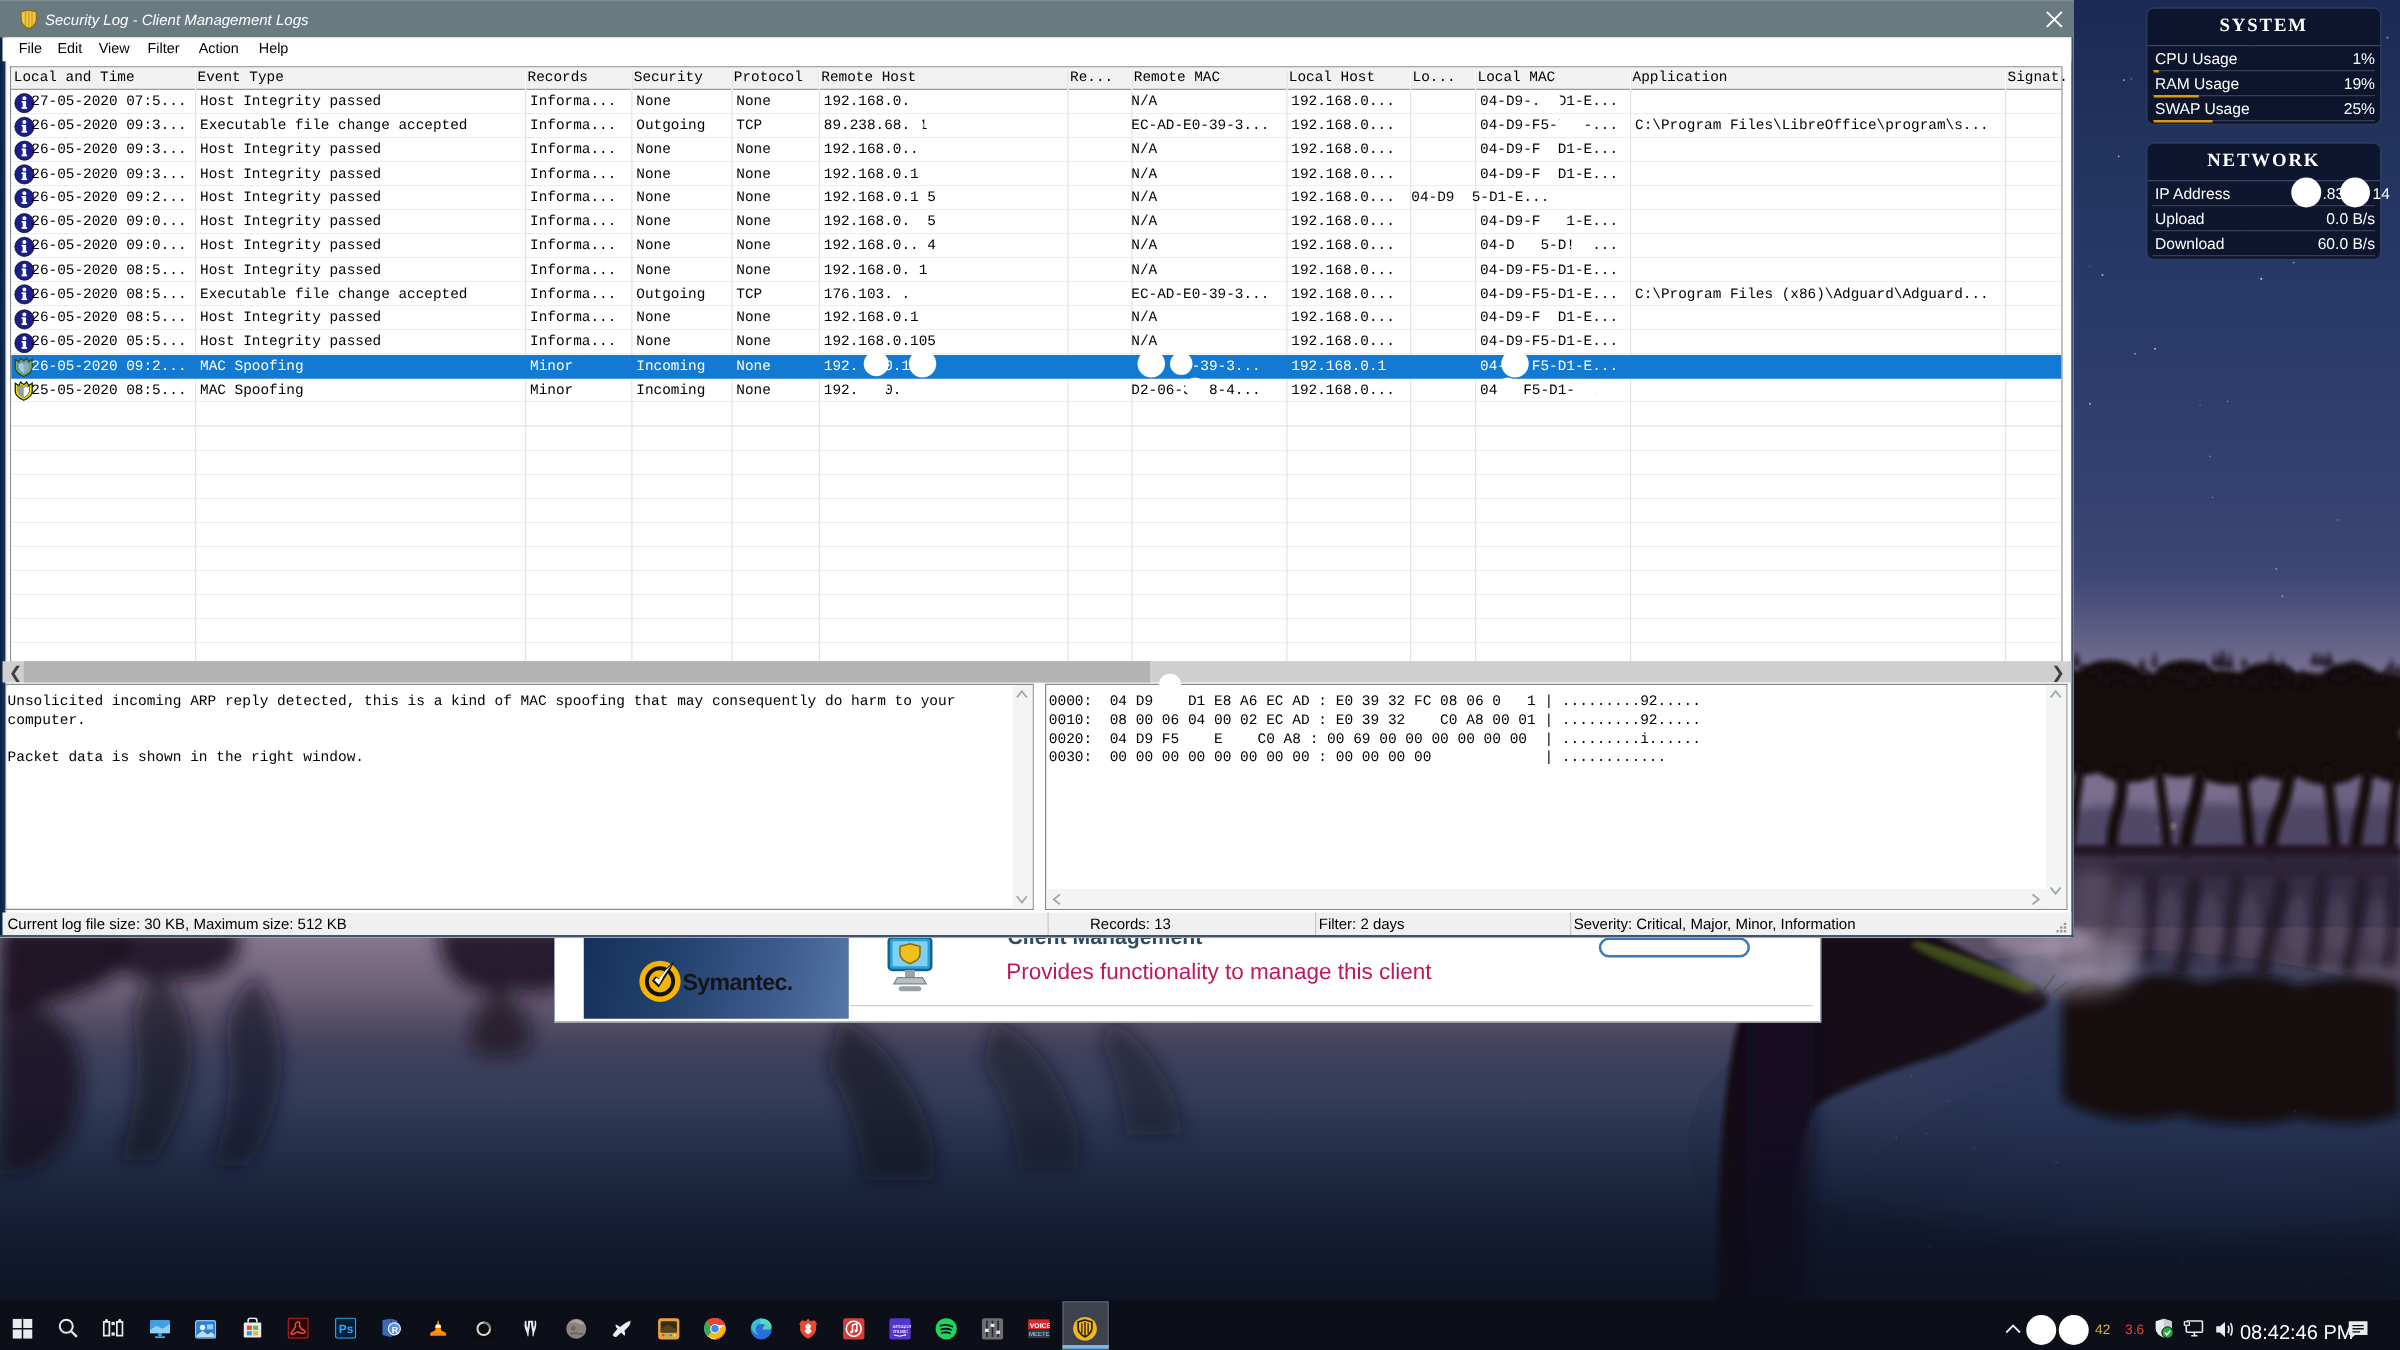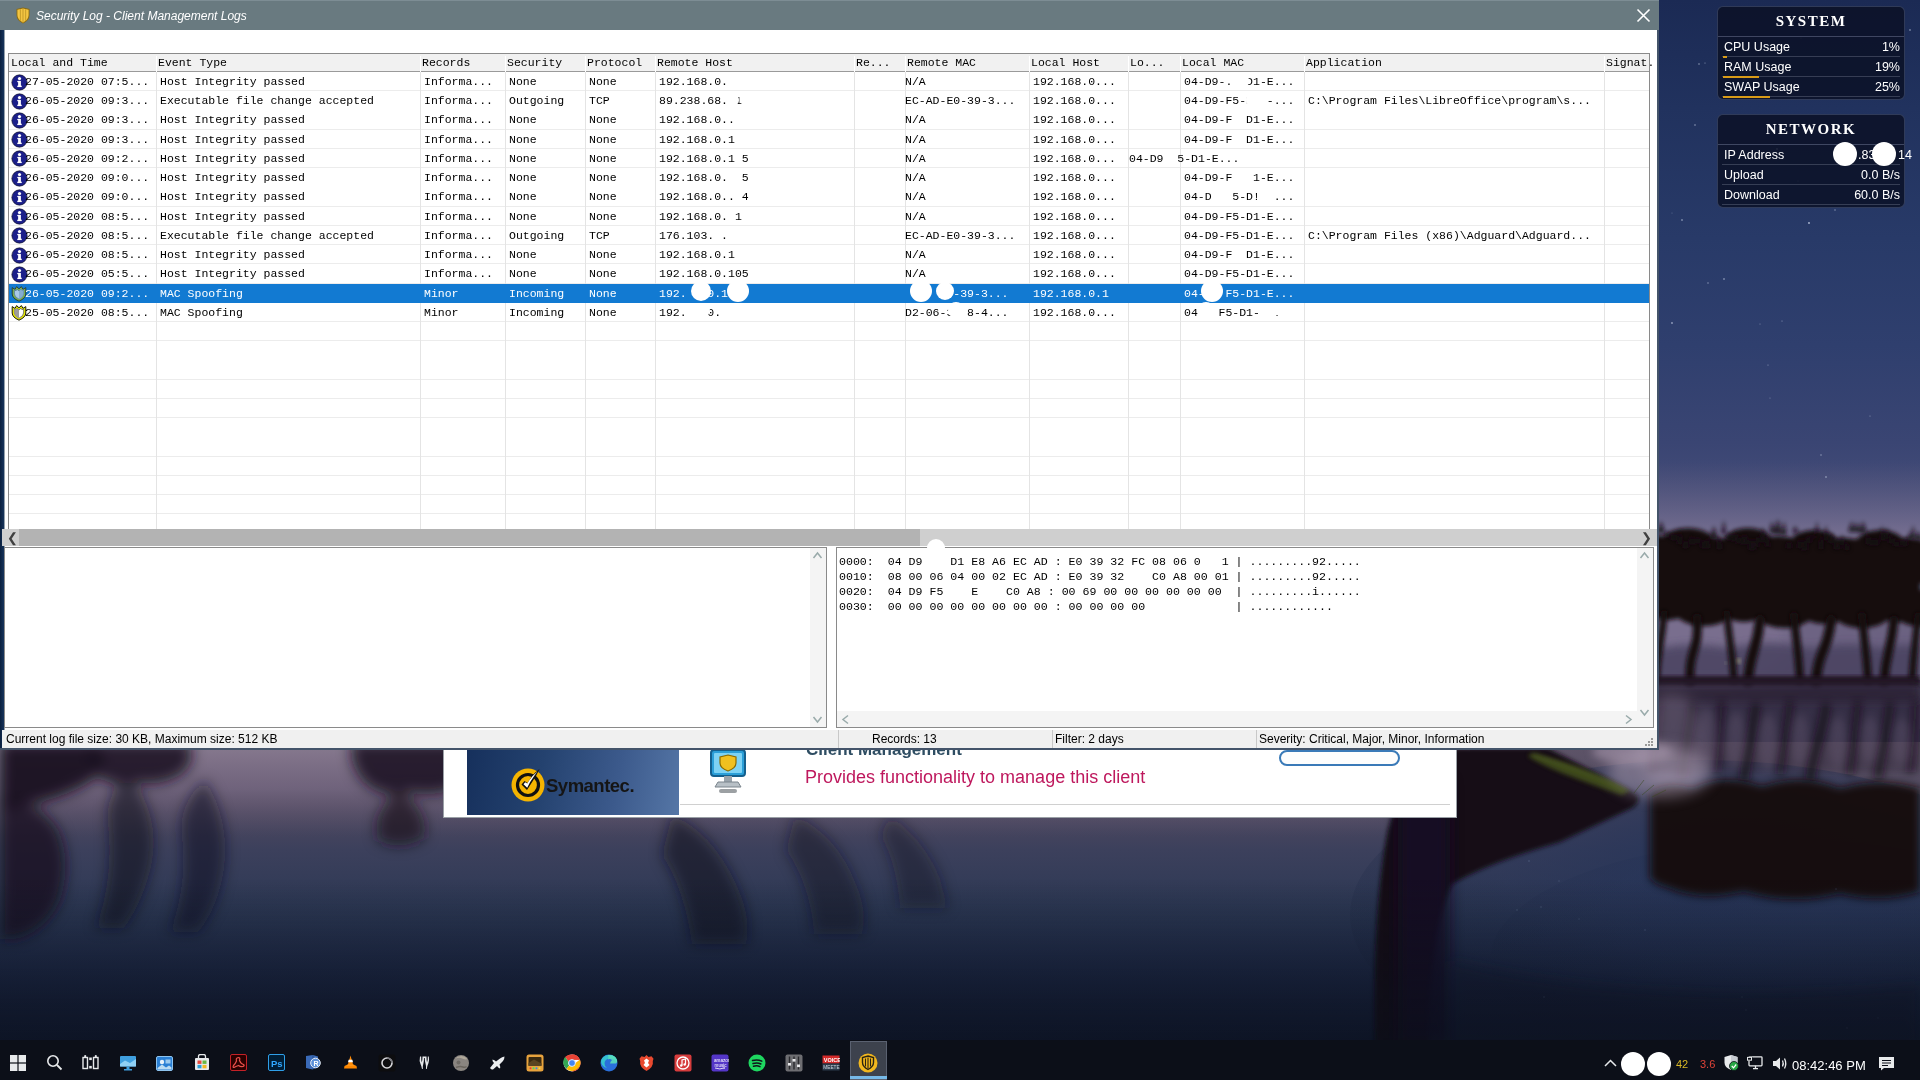--- a/index.html
+++ b/index.html
@@ -43,21 +43,21 @@
 .widget{position:absolute;left:1717px;width:188px;background:rgba(10,17,38,0.85);border:1px solid rgba(130,150,190,0.3);border-radius:6px;color:#fff;}
 .widget h3{margin:0;text-align:center;font-size:15px;letter-spacing:1.5px;font-weight:bold;padding:6px 0 6px 0;border-bottom:1px solid rgba(180,190,220,0.3);font-family:"Liberation Serif",serif;}
 .wrow{position:relative;height:20px;font-size:12.5px;}
 .wrow .lb{position:absolute;left:6px;top:3px;}
 .wrow .vl{position:absolute;right:4px;top:3px;}
 .wrow .sep{position:absolute;left:4px;right:4px;bottom:0;height:1px;background:rgba(200,205,225,0.22);}
 .wrow .bar{position:absolute;left:5px;bottom:-1px;height:2.5px;background:#d89b18;}
 #taskbar{position:absolute;left:0;top:1040px;width:1920px;height:40px;background:#0c0f18;}
 .blob{position:absolute;background:#fff;border-radius:50%;}
 .trtxt{position:absolute;top:1058px;font-size:11px;}
-#clock{position:absolute;top:1058px;left:1792px;font-size:13px;color:#fff;width:72px;text-align:center;white-space:nowrap;}
+#clock{position:absolute;top:1058px;left:1792px;font-size:16px;color:#fff;width:72px;text-align:center;white-space:nowrap;}
 </style>
 </head>
 <body>
 <div id="desk"></div>
 <svg id="deskart" class="abs" style="left:0;top:0" width="1920" height="1080" viewBox="0 0 1920 1080">
 <defs>
 <filter id="b2" x="-20%" y="-20%" width="140%" height="140%">
         <feGaussianBlur stdDeviation="2"></feGaussianBlur>
       </filter>
 <filter id="b4" x="-30%" y="-30%" width="160%" height="160%">
@@ -259,20 +259,28 @@
     <svg class="abs" style="left:16px;top:6px" width="14" height="17" viewBox="0 0 14 17">
         <path d="M7 0.5 L13.5 2 L13.5 8 Q13.5 13.5 7 16.5 Q0.5 13.5 0.5 8 L0.5 2 Z" fill="#8a6a10"></path>
         <path d="M7 1.5 L12.6 2.8 L12.6 8 Q12.6 12.8 7 15.4 Q1.4 12.8 1.4 8 L1.4 2.8 Z" fill="#f4c542"></path>
         <path d="M4.4 2.2 L4.4 14 M7 2 L7 15.4 M9.6 2.2 L9.6 14" stroke="#caa02c" stroke-width="1.1" fill="none"></path>
       </svg>
     <span class="t">Security Log - Client Management Logs</span>
     <svg class="abs" style="left:1636px;top:7px" width="15" height="15" viewBox="0 0 15 15">
         <path d="M1.5 1.5 L13.5 13.5 M13.5 1.5 L1.5 13.5" stroke="#fff" stroke-width="1.6"></path>
       </svg>
   </div>
+  <div id="menubar">
+    <span style="left:13px">File</span>
+      <span style="left:44px">Edit</span>
+      <span style="left:77px">View</span>
+      <span style="left:116px">Filter</span>
+      <span style="left:157px">Action</span>
+      <span style="left:205px">Help</span>
+  </div>
   <div id="tbl">
     <div id="thead">
 <span style="left:2px">Local and Time</span>
 <span style="left:149px">Event Type</span>
 <span style="left:413px">Records</span>
 <span style="left:498px">Security</span>
 <span style="left:578px">Protocol</span>
 <span style="left:648px">Remote Host</span>
 <span style="left:847px">Re...</span>
 <span style="left:898px">Remote MAC</span>
@@ -540,20 +548,24 @@
           <span style="left:1175px">04-  F5-D1-  .</span>
         </div>
     </div>
   </div>
   <div id="hscroll">
       <span class="arr" style="left:5px;top:1px">❮</span>
       <span class="arr" style="right:5px;top:1px">❯</span>
       <div id="hthumb"></div>
     </div>
   <div id="lpanel">
+      <div class="txt">Unsolicited incoming ARP reply detected, this is a kind of MAC spoofing that may consequently do harm to your
+computer.
+
+Packet data is shown in the right window.</div>
     <div class="abs" style="left:805px;top:0;width:16px;height:179px;background:#f4f4f4">
       <svg class="abs" style="left:2px;top:3px" width="11" height="9">
           <path d="M1.5 7 L5.5 2 L9.5 7" stroke="#9aa" stroke-width="1.5" fill="none"></path>
         </svg>
       <svg class="abs" style="left:2px;top:167px" width="11" height="9">
           <path d="M1.5 2 L5.5 7 L9.5 2" stroke="#9aa" stroke-width="1.5" fill="none"></path>
         </svg>
     </div>
   </div>
   <div id="rpanel">

